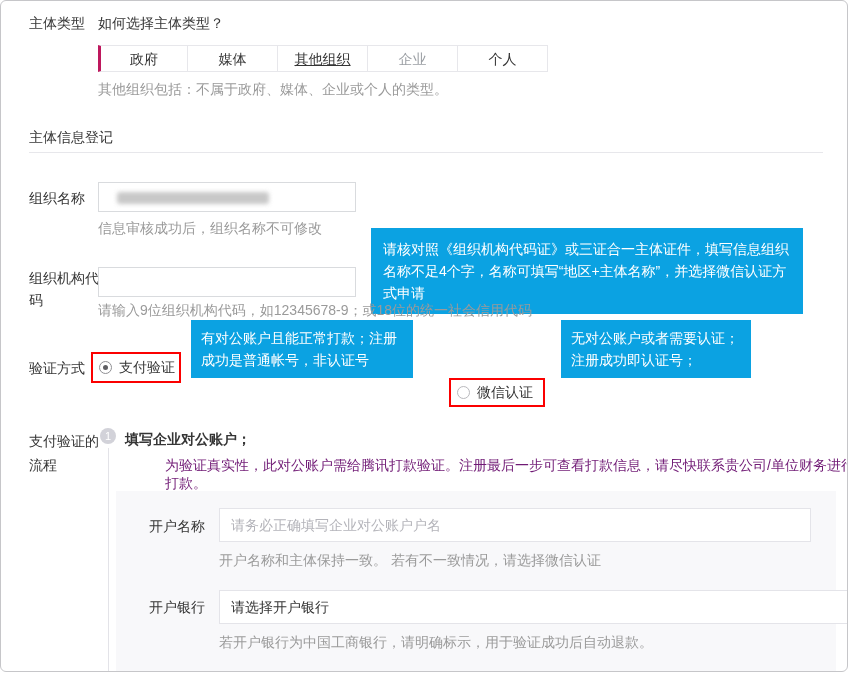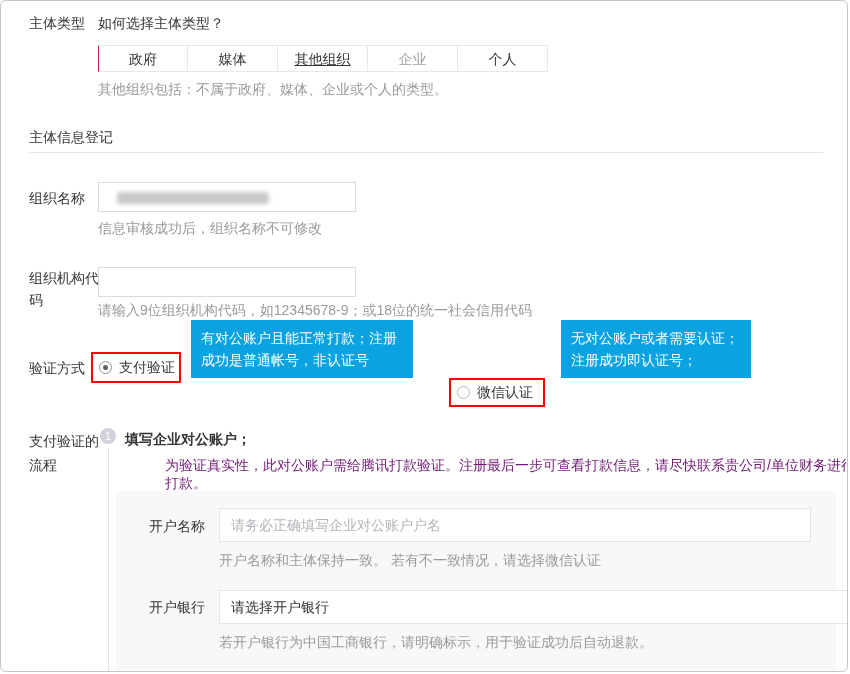--- a/index.html
+++ b/index.html
@@ -5,21 +5,21 @@
   html,body{margin:0;padding:0;background:#fff;}
   body{font-family:"Liberation Sans","DejaVu Sans",sans-serif;font-size:14px;color:#353535;}
   .frame{position:relative;width:848px;height:672px;border:1px solid #c6c6c9;border-radius:6px;background:#fff;overflow:hidden;box-sizing:border-box;}
   .abs{position:absolute;}
   .lbl{color:#353535;}
   .hint{color:#9a9a9a;}
   .link{color:#353535;text-decoration:none;cursor:pointer;}
   
   .tabs{display:flex;}
   .tab{width:90px;height:27px;line-height:27px;text-align:center;background:#fff;border:1px solid #e7e7eb;border-left:none;cursor:pointer;box-sizing:border-box;}
-  .tab:first-child{border-left:1px solid #be185d;}
+  .tab:first-child{border-left:3px solid #be185d;}
   .tab:nth-child(3){text-decoration:underline;}
   .tab:nth-child(4){color:#9a9ea3;}
   
   .tin{box-sizing:border-box;border:1px solid #d9dbde;background:#fff;height:30px;padding:0 9px;font-size:14px;color:#353535;outline:none;font-family:inherit;}
   .tin::placeholder{color:#b4b4ba;}
   .bigin{box-sizing:border-box;border:1px solid #e4e4e9;background:#fff;height:34px;padding:0 11px;font-size:14px;color:#353535;outline:none;width:100%;font-family:inherit;}
   .bigin::placeholder{color:#b4b4ba;}
   .divider{height:1px;background:#e7e7eb;}
   
   .tip{background:#0ba2e2;color:#fff;line-height:22px;padding:10px 12px;box-sizing:border-box;}
@@ -55,20 +55,21 @@
 
   <div class="abs hint" style="left:97px;top:80px;">其他组织包括：不属于政府、媒体、企业或个人的类型。</div>
 
   <div class="abs lbl" style="left:28px;top:128px;">主体信息登记</div>
   <div class="abs divider" style="left:28px;top:151px;width:794px;"></div>
 
   <div class="abs lbl" style="left:28px;top:189px;">组织名称</div>
   <div class="abs tin" style="left:97px;top:181px;width:258px;"><span class="redacted"></span></div>
   <div class="abs hint" style="left:97px;top:219px;">信息审核成功后，组织名称不可修改</div>
 
+  <div class="abs tip" style="left:370px;top:227px;width:432px;">请核对照《组织机构代码证》或三证合一主体证件，填写信息组织名称不足4个字，名称可填写“地区+主体名称”，并选择微信认证方式申请</div>
 
   <div class="abs lbl" style="left:28px;top:266px;width:70px;line-height:22px;">组织机构代码</div>
   <input class="abs tin" style="left: 97px; top: 266px; width: 258px;" value="">
   <div class="abs hint" style="left:97px;top:301px;">请输入9位组织机构代码，如12345678-9；或18位的统一社会信用代码</div>
 
   <div class="abs tip" style="left:190px;top:319px;width:222px;padding:7px 10px;">有对公账户且能正常打款；注册成功是普通帐号，非认证号</div>
   <div class="abs tip" style="left:560px;top:319px;width:190px;padding:7px 10px;">无对公账户或者需要认证；注册成功即认证号；</div>
 
   <div class="abs lbl" style="left:28px;top:359px;">验证方式</div>
 

